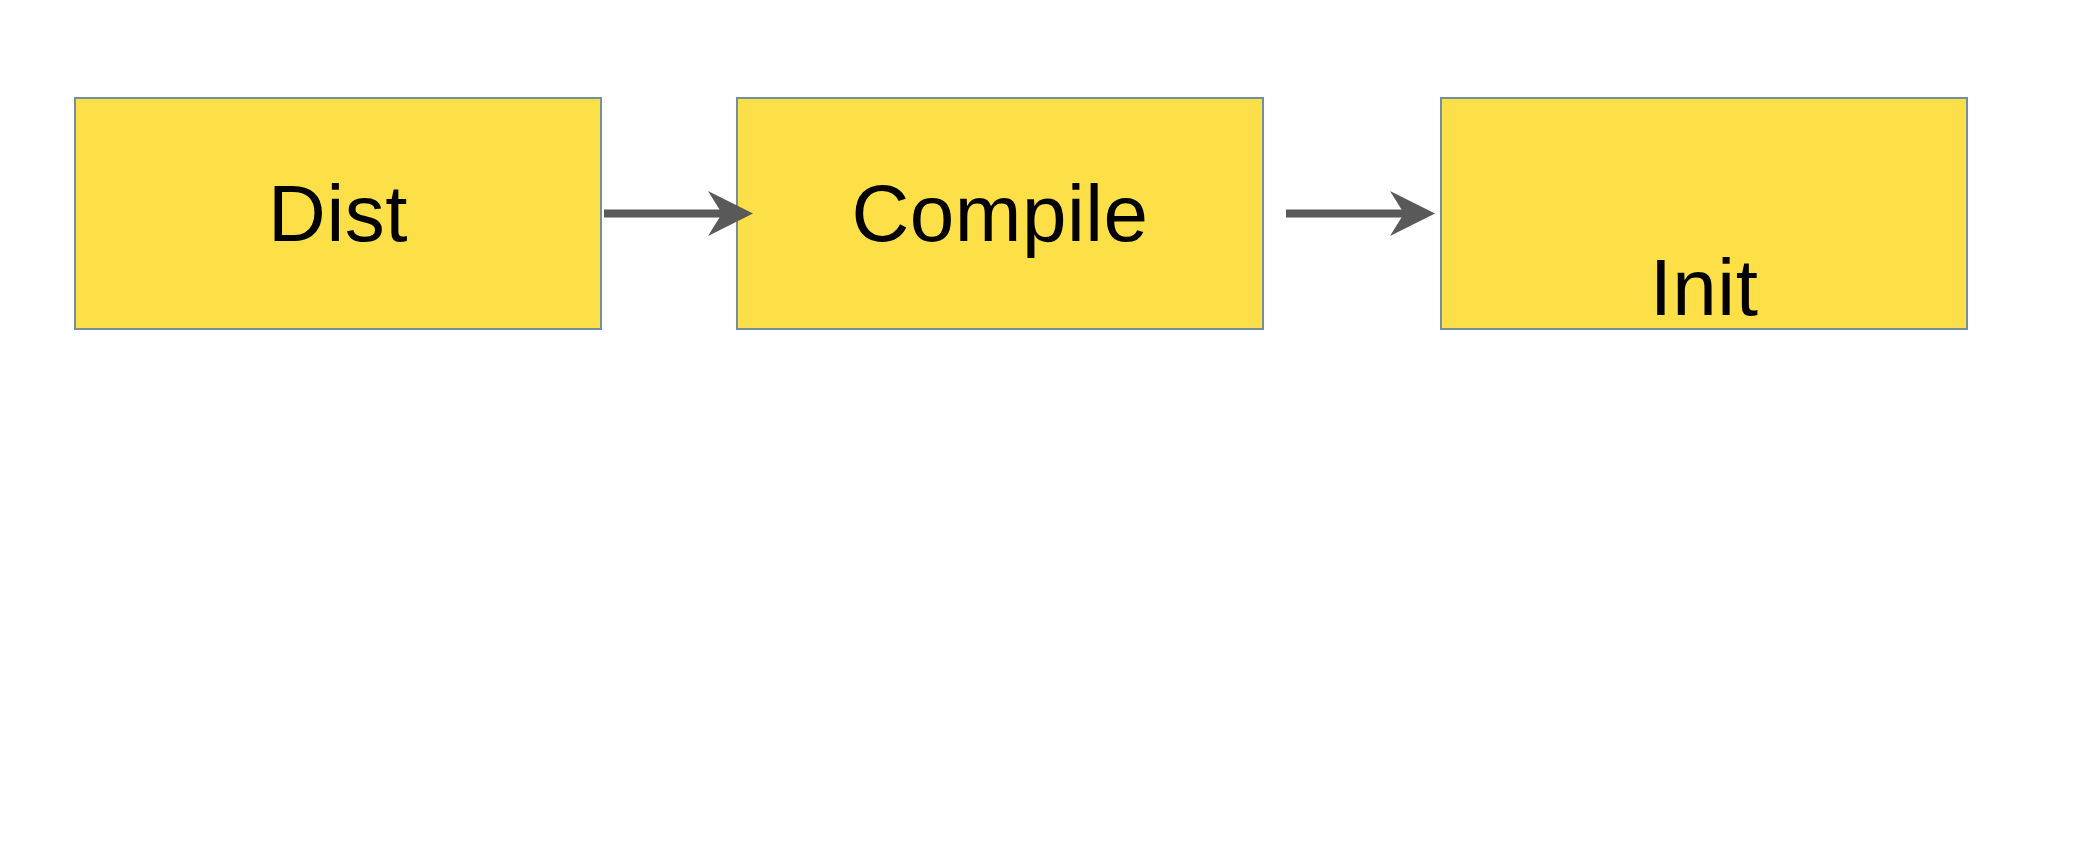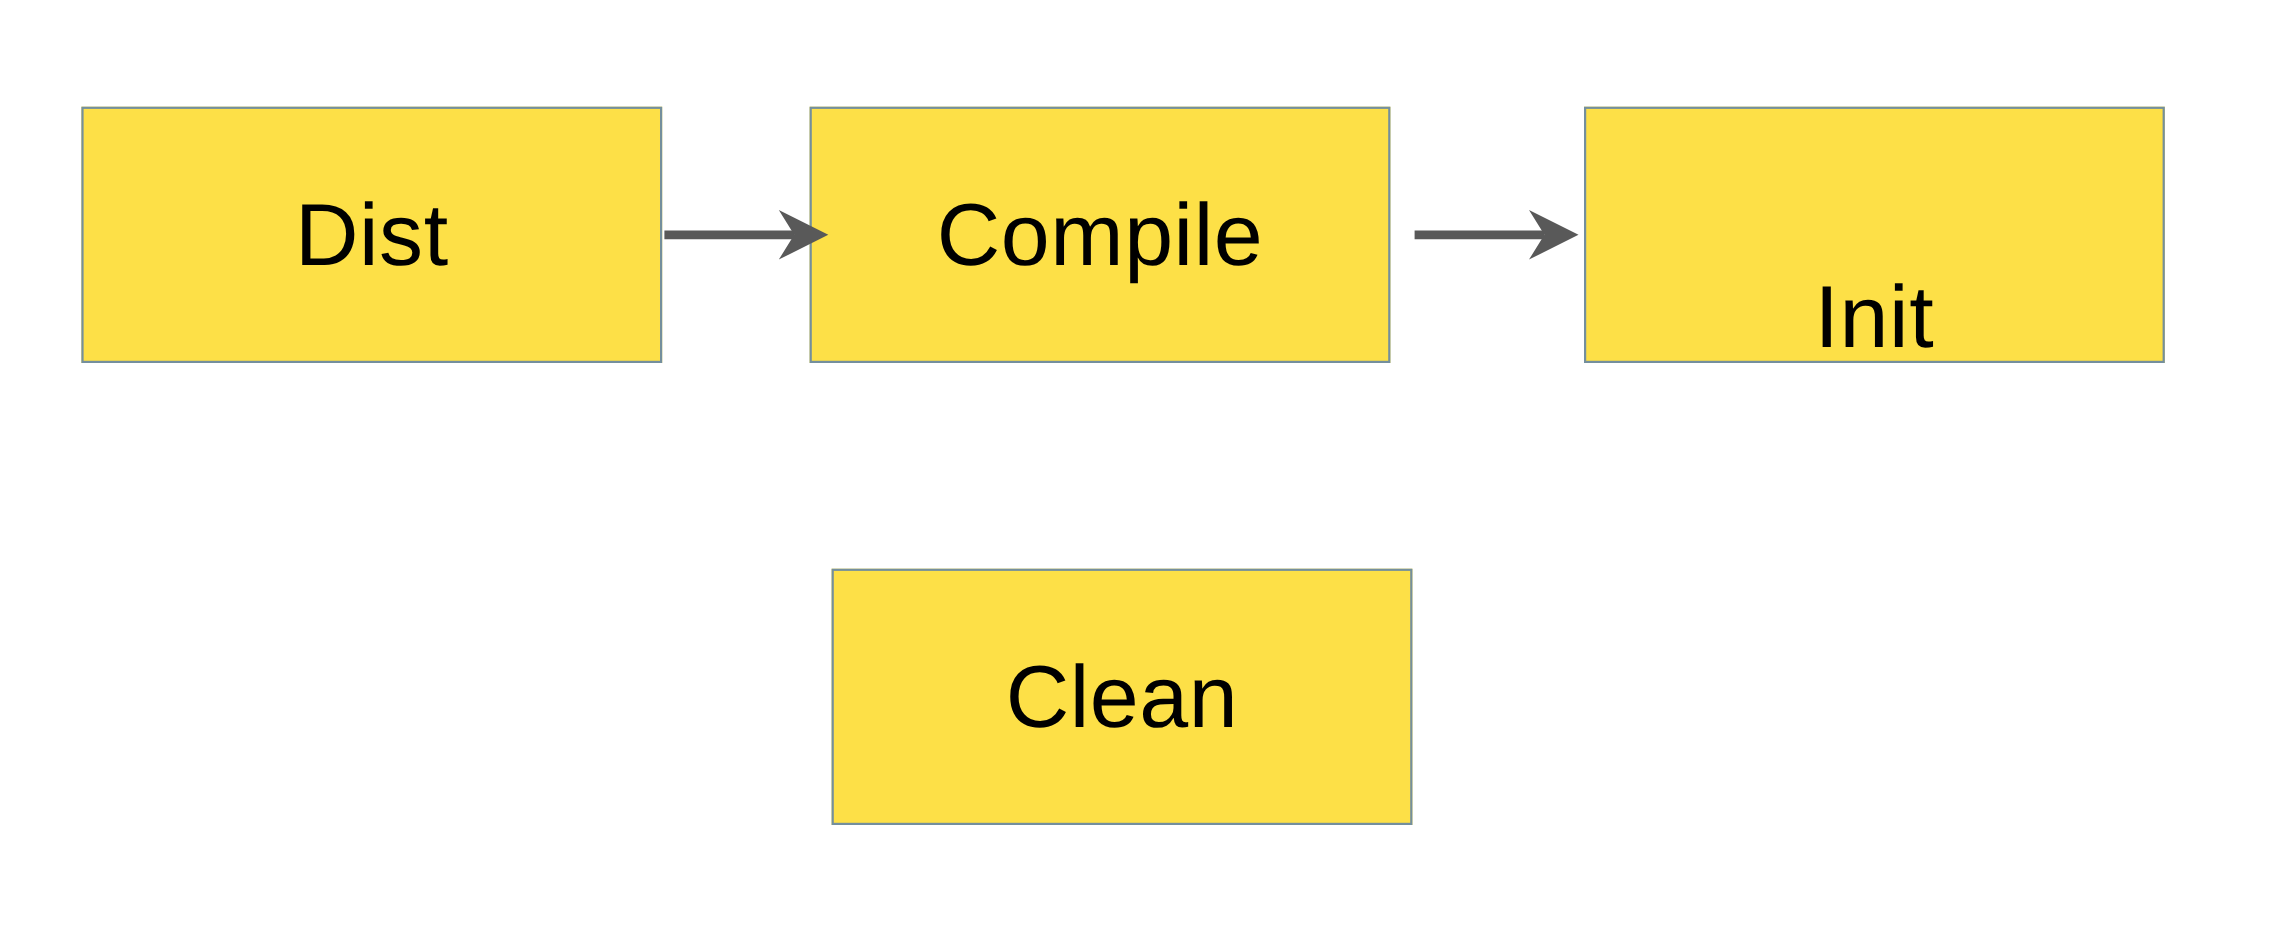--- a/index.html
+++ b/index.html
@@ -56,23 +56,20 @@
   </div>
 
   <div class="node node-compile">
     <span class="label">Compile</span>
   </div>
 
   <div class="node node-init">
     <span class="label">Init</span>
   </div>
 
-  <div class="node node-clean">
-    <span class="label">Clean</span>
-  </div>
 
   <svg class="edges-layer" viewBox="0 0 2078 848" xmlns="http://www.w3.org/2000/svg" aria-hidden="true">
 
     <g>
       <line x1="604" y1="213.5" x2="722" y2="213.5" stroke="#595959" stroke-width="8"></line>
       <polygon points="753,213.5 708,191 722,213.5 708,236" fill="#595959"></polygon>
     </g>
 
     <g>
       <line x1="1286" y1="213.5" x2="1404" y2="213.5" stroke="#595959" stroke-width="8"></line>

